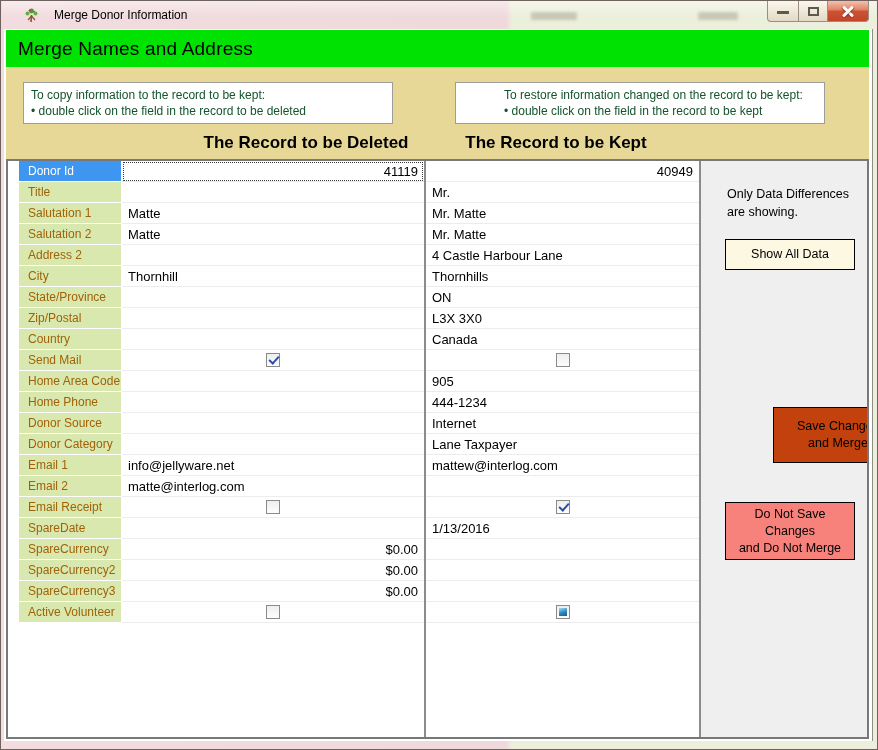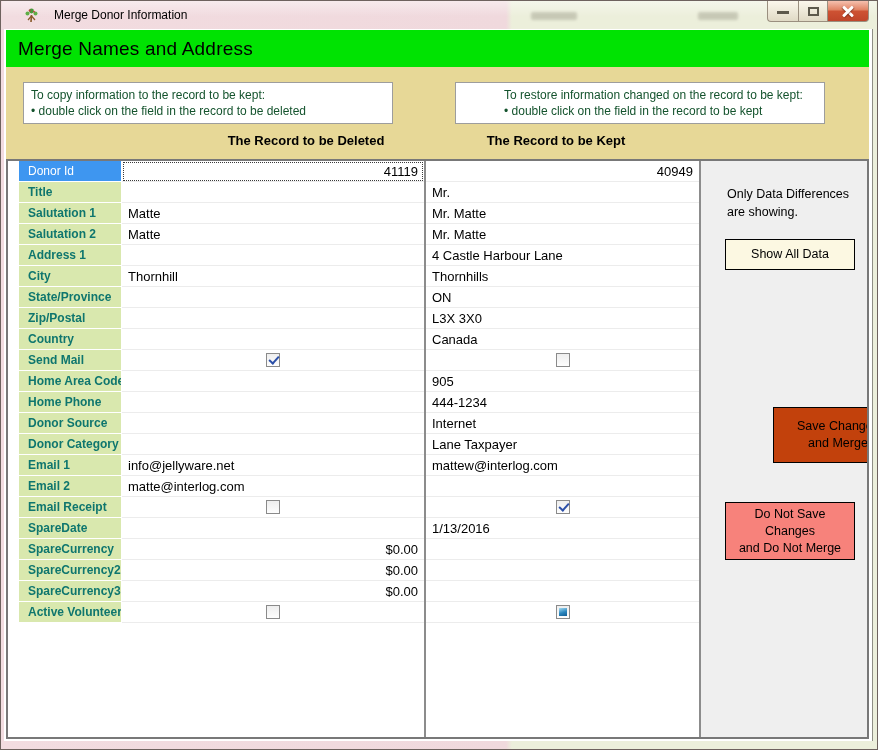--- a/index.html
+++ b/index.html
@@ -36,29 +36,29 @@
   
   .content { position:absolute; left:3px; top:28px; width:869px; height:712px; background:#ffffff; border-right:1px solid #8f8f85; }
 
   .banner { position:absolute; left:2px; top:1px; width:863px; height:37px; background:#00e302; display:flex; align-items:center; }
   .banner-title { font-size:19px; padding-left:12px; color:#000; letter-spacing:.2px; }
 
   .tan { position:absolute; left:2px; top:38px; width:863px; height:92px; background:#e7d897; }
   .info-box { position:absolute; top:15px; width:370px; height:42px; background:#fff; border:1px solid #9d9d9d; font-size:12px; line-height:16px; color:#14532d; padding:4px 4px 0 7px; overflow:hidden; }
   .info-left  { left:17px; }
   .info-right { left:449px;padding-left:48px; }
-  .col-header { position:absolute; top:66px; width:300px; text-align:center; font-weight:bold; font-size:13px; color:#000; }
+  .col-header { position:absolute; top:66px; width:300px; text-align:center; font-weight:bold; font-size:17px; color:#000; }
   .header-deleted { left:150px; }
   .header-kept    { left:400px; }
 
   
   .table { position:absolute; left:2px; top:130px; width:863px; height:580px; border:2px solid #787878; background:#fff; display:flex; overflow:hidden; }
   .col-gutter { width:11px; background:#fff; }
   .col-labels { width:102px; margin-right:1px; background:#fff; }
-  .row-label { height:20px; margin-bottom:1px; background:#d9e8ae; font-weight:bold; font-size:12px; line-height:20px; padding-left:9px; color:#0f766e; white-space:nowrap; overflow:hidden; }
+  .row-label { height:20px; margin-bottom:1px; background:#d9e8ae; font-weight:normal; font-size:12px; line-height:20px; padding-left:9px; color:#a16207; white-space:nowrap; overflow:hidden; }
   .row-label.selected { background:#3e96f0; color:#fff; font-weight:normal; }
 
   .col-data { background:#fff; }
   .col-del  { width:304px; border-right:2px solid #8c8c8c; }
   .col-kept { width:275px; border-right:2px solid #8c8c8c; }
   .cell { height:21px; border-bottom:1px solid #ececec; font-size:13px; padding:0 6px; display:flex; align-items:center; white-space:nowrap; overflow:hidden; color:#000; }
   .cell.right  { justify-content:flex-end; }
   .cell.center { justify-content:center; }
   .cell.focused { outline:1px dotted #3a3a3a; outline-offset:-2px; }
 
@@ -128,21 +128,21 @@
       <div class="col-header header-kept">The Record to be Kept</div>
     </div>
 
     <div class="table">
       <div class="col-gutter"></div>
       <div class="col-labels">
           <div class="row-label selected">Donor Id</div>
           <div class="row-label">Title</div>
           <div class="row-label">Salutation 1</div>
           <div class="row-label">Salutation 2</div>
-          <div class="row-label">Address 1</div>
+          <div class="row-label">Address 2</div>
           <div class="row-label">City</div>
           <div class="row-label">State/Province</div>
           <div class="row-label">Zip/Postal</div>
           <div class="row-label">Country</div>
           <div class="row-label">Send Mail</div>
           <div class="row-label">Home Area Code</div>
           <div class="row-label">Home Phone</div>
           <div class="row-label">Donor Source</div>
           <div class="row-label">Donor Category</div>
           <div class="row-label">Email 1</div>

